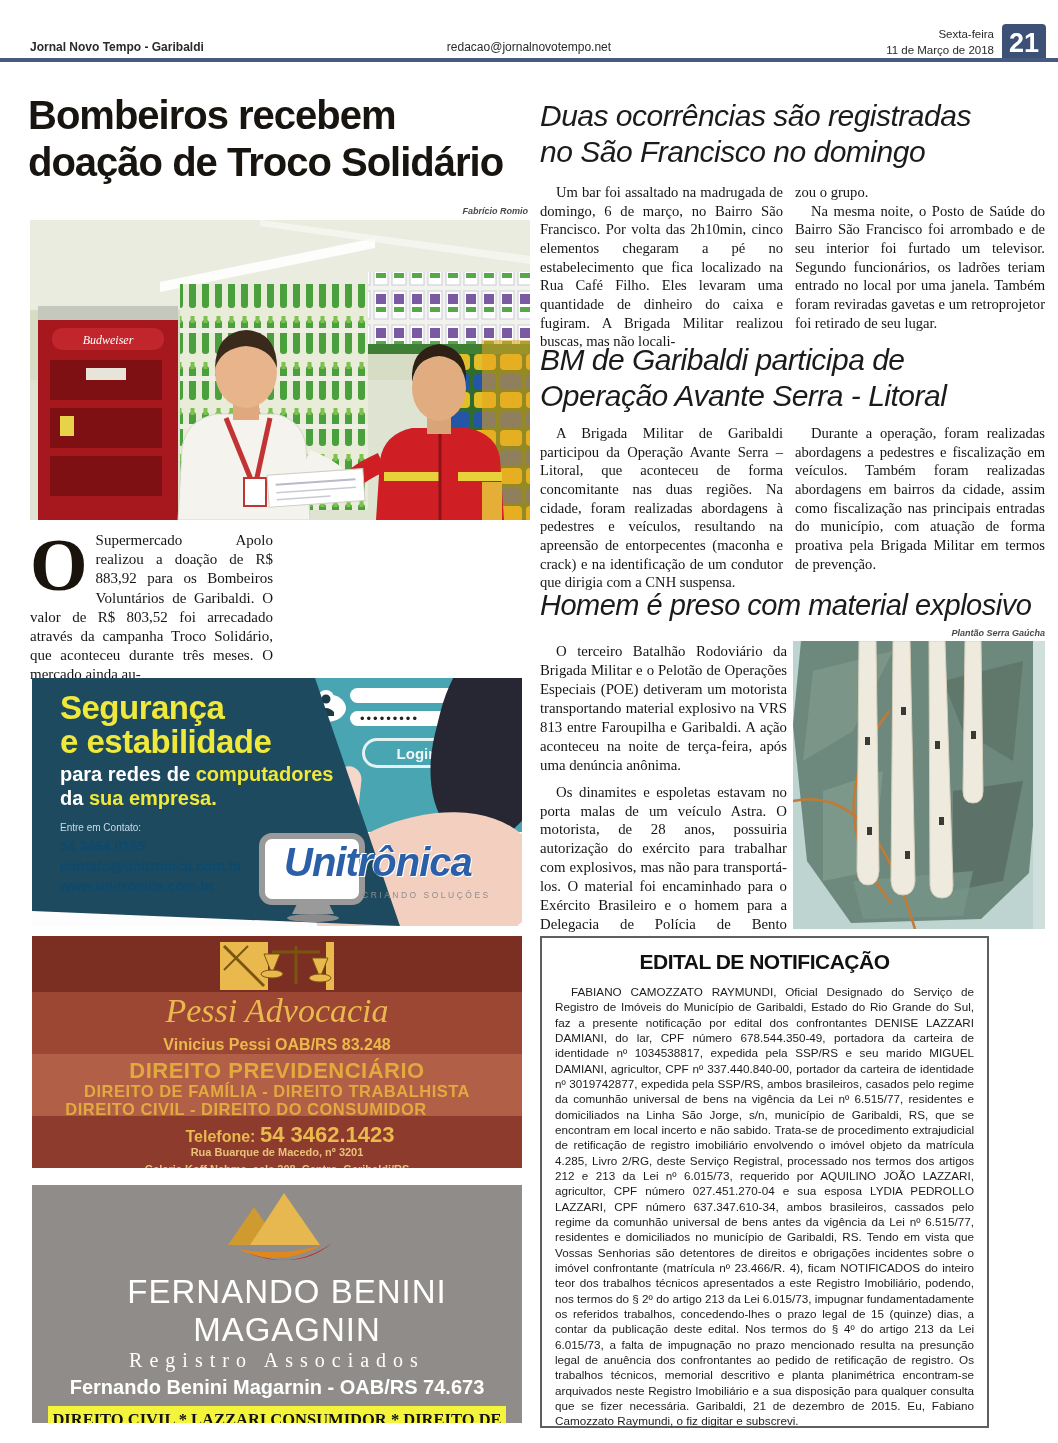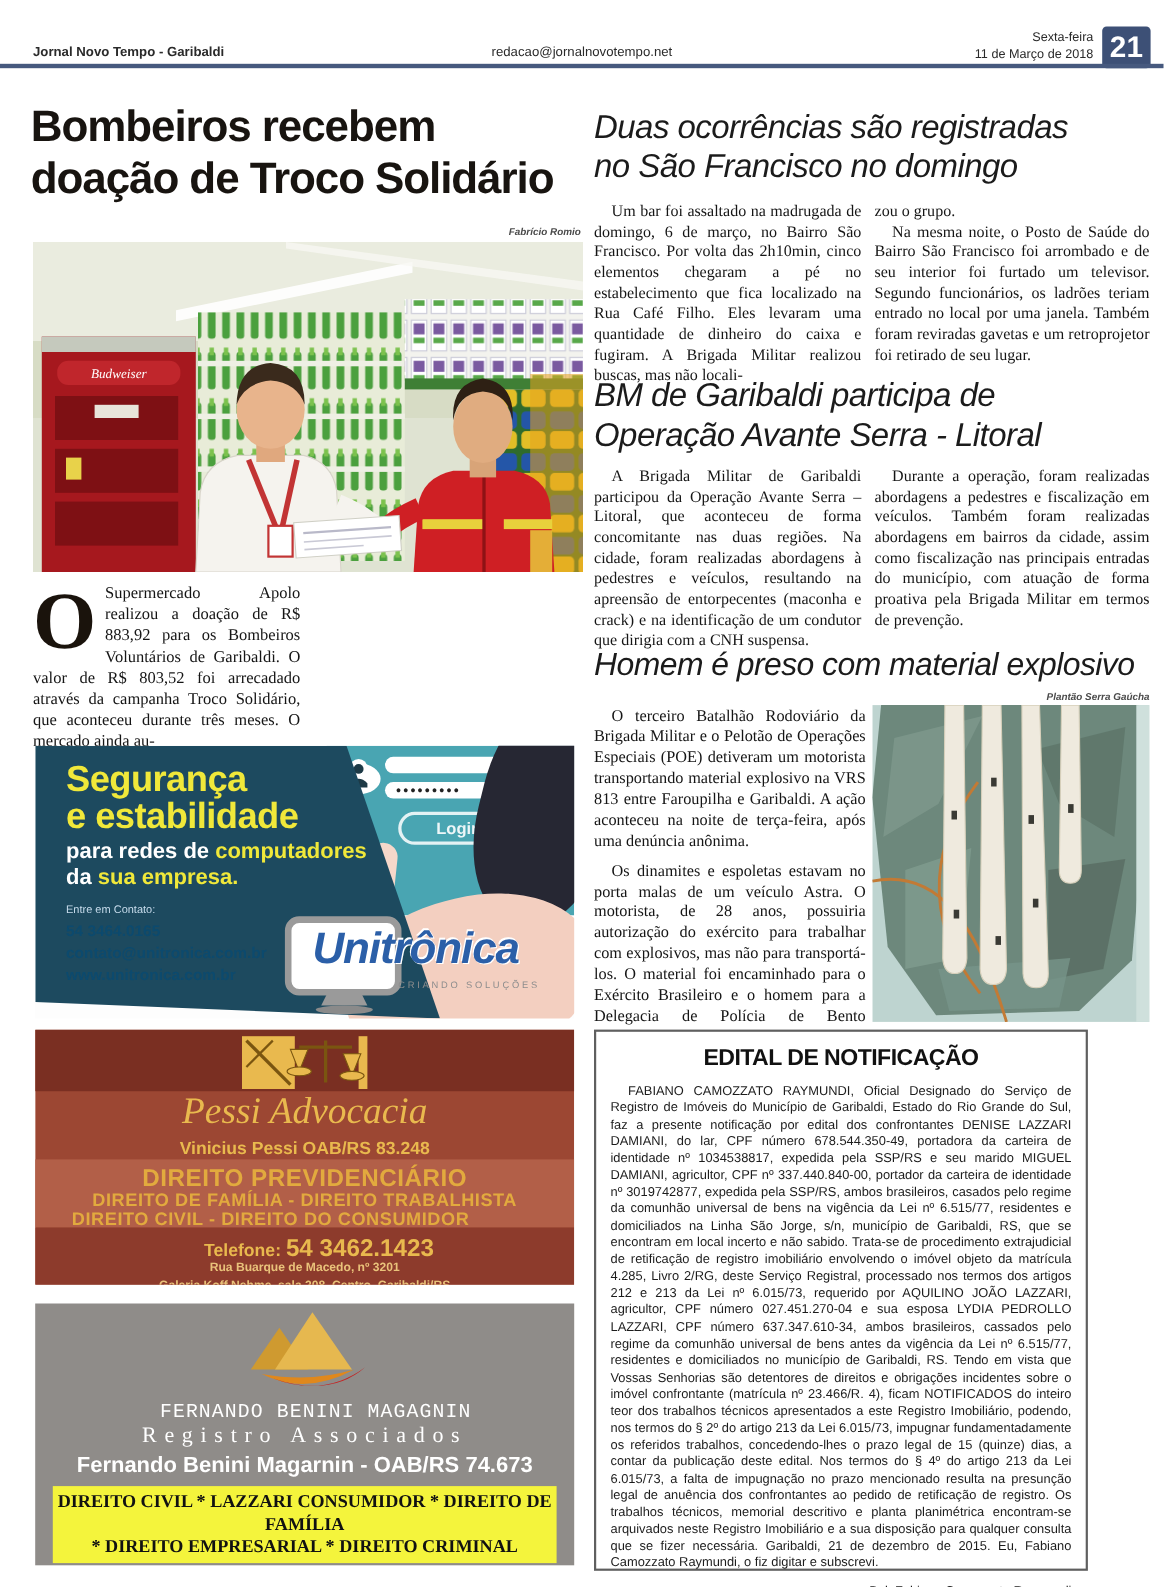--- a/index.html
+++ b/index.html
@@ -43,21 +43,21 @@
   
   .pessi{width:490px;height:232px;overflow:hidden;text-align:center;color:#eec05a;}
   .pessi-name{font-family:"Liberation Serif",serif;font-style:italic;font-size:34px;color:#e9b94e;line-height:1;}
   .pessi-lawyer{font-weight:bold;font-size:16px;color:#e9b94e;}
   .pessi-a1{font-weight:bold;font-size:22px;letter-spacing:.5px;color:#e2aa3e;}
   .pessi-a2{font-weight:bold;font-size:16.5px;letter-spacing:.5px;color:#e2aa3e;line-height:1.45;}
   .pessi-phone{font-weight:bold;color:#e9b94e;}
   .pessi-addr{font-size:11px;font-weight:bold;color:#e9c27a;line-height:1.5;}
   
   .ben{width:490px;height:238px;background:#8f8c89;text-align:center;overflow:hidden;}
-  .ben-name{font-family:Liberation Mono, monospace;font-size:18px;color:#fff;letter-spacing:1px;padding-left:20px;}
+  .ben-name{font-family:Liberation Sans, sans-serif;font-size:33px;color:#fff;letter-spacing:1px;padding-left:20px;}
   .ben-sub{font-family:"Liberation Serif",serif;font-size:20px;color:#fff;letter-spacing:7px;}
   .ben-lawyer{font-weight:bold;font-size:20px;color:#fff;}
   .ben-band{background:#f4f43c;margin:0 16px;padding:4px 2px;}
   .ben-band div{font-family:"Liberation Serif",serif;font-weight:bold;font-size:16.5px;color:#111;line-height:1.25;}
 </style>
 </head>
 <body>
 
 <div id="page">
 

